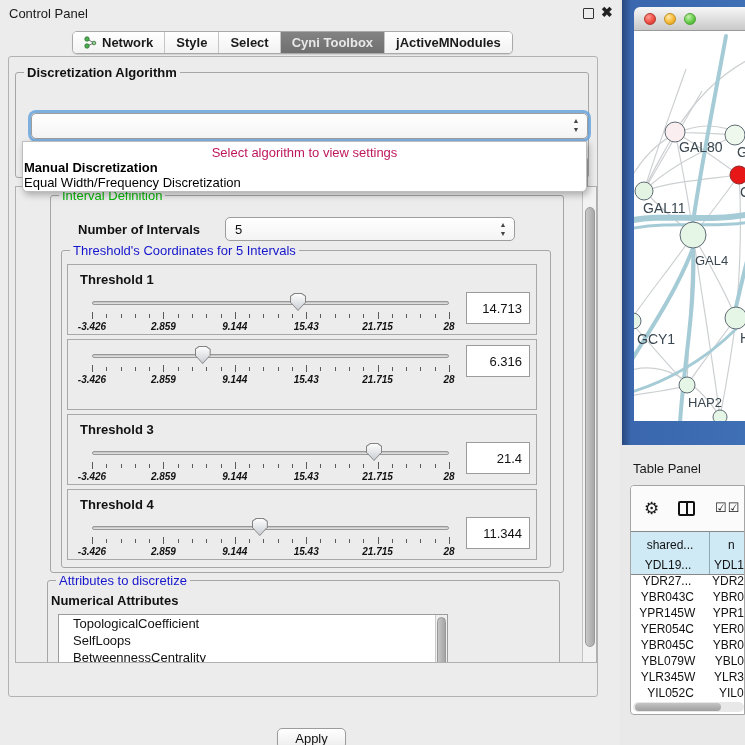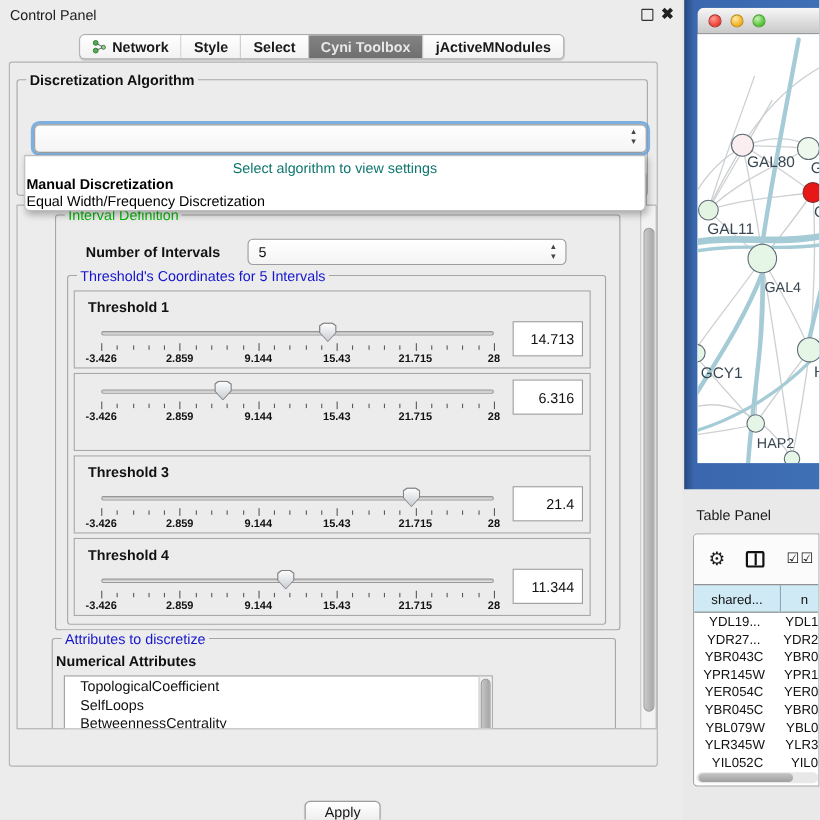--- a/index.html
+++ b/index.html
@@ -28,21 +28,21 @@
   .gt-green { color:#09b509; }
   .gt-blue  { color:#1515cc; }
 
   .g-algo { left:6px; top:15px; width:574px; height:106px; }
   .combo { position:absolute; background:linear-gradient(#ffffff,#f4f4f4); border:1px solid #9d9d9d; border-radius:5px; font-size:13px; }
   .combo .val { position:absolute; left:9px; top:4px; }
   .stepper { position:absolute; right:5px; top:2px; width:12px; display:flex; flex-direction:column; align-items:center; line-height:9px; font-size:7px; color:#444; }
   .algo-combo { left:15px; top:40px; width:557px; height:26px; box-shadow:0 0 0 3px rgba(98,160,220,.8); }
 
   .popup { position:absolute; left:13px; top:84px; width:565px; height:51px; background:#fff; border:1px solid #bdbdbd; border-radius:0 0 5px 5px; box-shadow:2px 3px 7px rgba(0,0,0,.28); z-index:30; }
-  .popup-hint { position:absolute; left:0; right:0; top:3px; text-align:center; color:#0f766e; font-size:13px; }
+  .popup-hint { position:absolute; left:0; right:0; top:3px; text-align:center; color:#be185d; font-size:13px; }
   .popup-item1 { position:absolute; left:1px; top:18px; font-size:13px; font-weight:bold; color:#000; }
   .popup-item2 { position:absolute; left:1px; top:33px; font-size:13px; color:#000; }
 
   .g-tabledata { left:14px; top:84px; width:558px; height:36px; }
   .td-combo { left:8px; top:9px; width:541px; height:24px; }
 
   .scrollpane { position:absolute; left:6px; top:129px; width:582px; height:477px; border:1px solid #b0b0b0; background:#ececec; overflow:hidden; }
   .vsb { position:absolute; right:0; top:0; width:14px; height:100%; background:#f2f2f2; border-left:1px solid #c4c4c4; }
   .vsb-thumb { position:absolute; left:1.5px; top:20px; width:10px; height:440px; background:linear-gradient(90deg,#c9c9c9,#a8a8a8); border:1px solid #9a9a9a; border-radius:6px; }
 
@@ -56,21 +56,21 @@
   .t-label { padding:7px 0 0 12px; font-size:13px; font-weight:bold; }
   .t-row { display:flex; align-items:flex-start; padding-left:24px; margin-top:3px; }
   .slider { position:relative; width:357px; height:46px; }
   .track { position:absolute; left:0; right:0; top:11px; height:4px; background:linear-gradient(#bdbdbd,#e8e8e8); border:1px solid #989898; border-radius:4px; }
   .thumb { position:absolute; top:3px; width:16px; height:18px; transform:translateX(-50%); }
   .thumb::before { content:""; position:absolute; inset:0; background:#828282; clip-path:polygon(26% 0,74% 0,100% 16%,100% 52%,50% 100%,0 52%,0 16%); }
   .thumb::after  { content:""; position:absolute; inset:1px; background:linear-gradient(#fdfdfd,#c9ced4); clip-path:polygon(26% 0,74% 0,100% 16%,100% 52%,50% 100%,0 52%,0 16%); }
   .ticks { position:absolute; left:0; right:0; top:21px; height:9px; }
   .tick { position:absolute; width:1px; height:4px; top:3px; background:#5a5a5a; }
   .tick.major { height:7px; top:1px; }
-  .tick-labels { position:absolute; left:0; right:0; top:31px; height:12px; font-size:10px; font-weight:bold; color:#111; }
+  .tick-labels { position:absolute; left:0; right:0; top:31px; height:12px; font-size:10px; font-weight:bold; color:#111;font-style:italic; }
   .tick-labels span { position:absolute; transform:translateX(-50%); white-space:nowrap; }
   .t-value { width:64px; height:32px; margin-left:17px; margin-top:2px; background:#fff; border:1px solid #9b9b9b; font-size:13px; text-align:right; padding:8px 7px 0 0; }
 
   .g-attrs { left:31px; top:393px; width:513px; height:140px; }
   .attrs-heading { position:absolute; left:3px; top:12px; font-size:13px; font-weight:bold; }
   .attr-list { position:absolute; left:10px; top:33px; width:390px; height:120px; background:#fff; border:1px solid #9b9b9b; overflow:hidden; }
   .attr-item { font-size:13px; padding:1px 0 1px 14px; color:#111; }
   .attr-vsb { position:absolute; right:0; top:0; width:12px; height:100%; background:#efefef; border-left:1px solid #ccc; }
   .attr-vsb-thumb { position:absolute; left:1px; top:2px; width:9px; height:52px; background:linear-gradient(90deg,#c6c6c6,#a5a5a5); border:1px solid #999; border-radius:5px; }
 
@@ -90,21 +90,21 @@
 
   
   .tp-area { position:absolute; left:620px; top:445px; width:125px; height:300px; background:#e9e9e9; }
   .tp-title { position:absolute; left:13px; top:16px; font-size:13px; color:#1a1a1a; }
   .tp-box { position:absolute; left:10px; top:40px; width:115px; height:230px; background:#fff; border:1px solid #a5a5a5; border-radius:4px 0 0 4px; overflow:hidden; }
   .tp-toolbar { position:absolute; left:0; top:0; right:0; height:45px; background:#fbfbfb; }
   .gear-ic { position:absolute; left:13px; top:12px; font-size:17px; color:#1c1c1c; }
   .cols-ic { position:absolute; left:47px; top:15px; width:17px; height:15px; border:2px solid #111; border-radius:2px; }
   .cols-ic::after { content:""; position:absolute; left:50%; top:0; width:2px; height:100%; background:#111; transform:translateX(-50%); }
   .checks-ic { position:absolute; left:84px; top:14px; font-size:13px; letter-spacing:1px; color:#111; }
-  .tp-header { position:absolute; left:0; top:45px; right:0; height:26px; display:flex; border-top:1px solid #888; border-bottom:1px solid #888; background:#cfe9f5; font-size:12px; }
+  .tp-header { position:absolute; left:0; top:45px; right:0; height:44px; display:flex; border-top:1px solid #888; border-bottom:1px solid #888; background:#cfe9f5; font-size:12px; }
   .tp-h1 { width:79px; border-right:1px solid #8aa8b5; text-align:center; padding-top:6px; }
   .tp-h2 { flex:1; padding:6px 0 0 18px; }
   .tp-rows { position:absolute; left:0; top:72px; right:0; height:140px; overflow:hidden; font-size:12px; }
   .tp-row { display:flex; height:16px; }
   .tp-c1 { width:79px; text-align:center; }
   .tp-c2 { flex:1; padding-left:9px; }
   .hsb { position:absolute; left:2px; top:216px; width:111px; height:10px; background:#e8e8e8; border-radius:5px; }
   .hsb-thumb { position:absolute; left:2px; top:1px; width:86px; height:8px; background:linear-gradient(#c4c4c4,#9f9f9f); border-radius:4px; }
 </style>
 </head>

